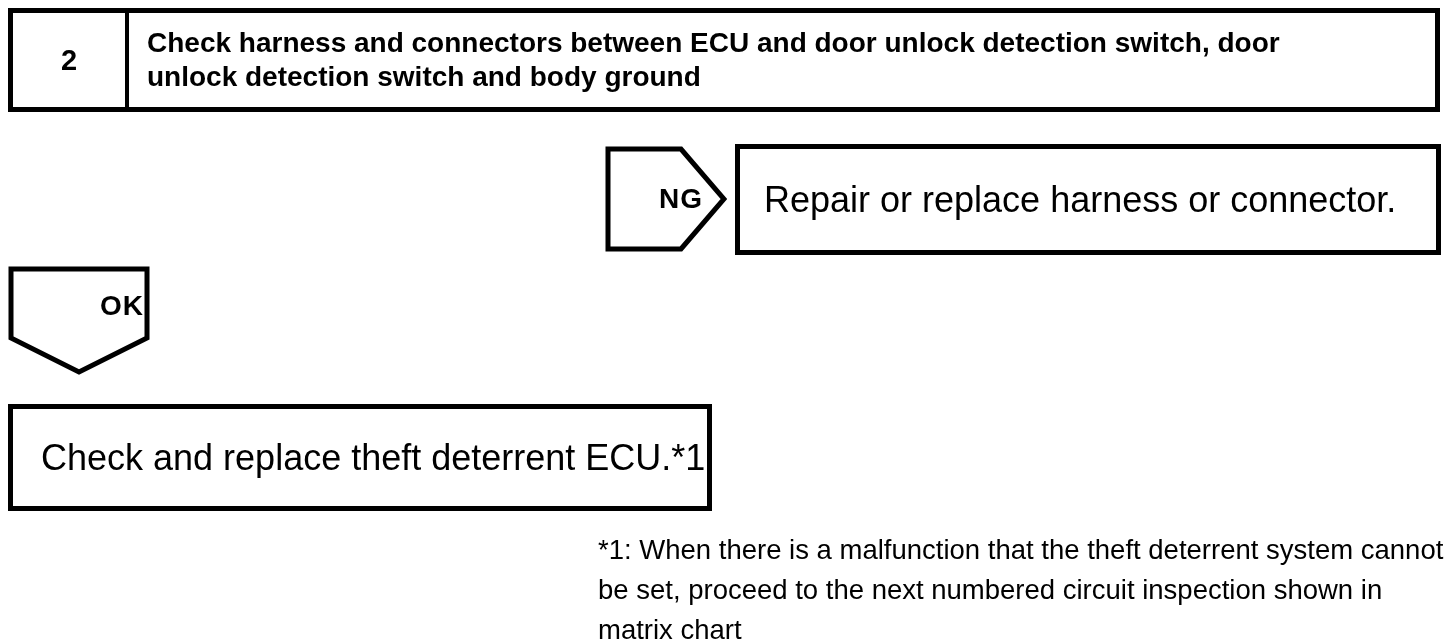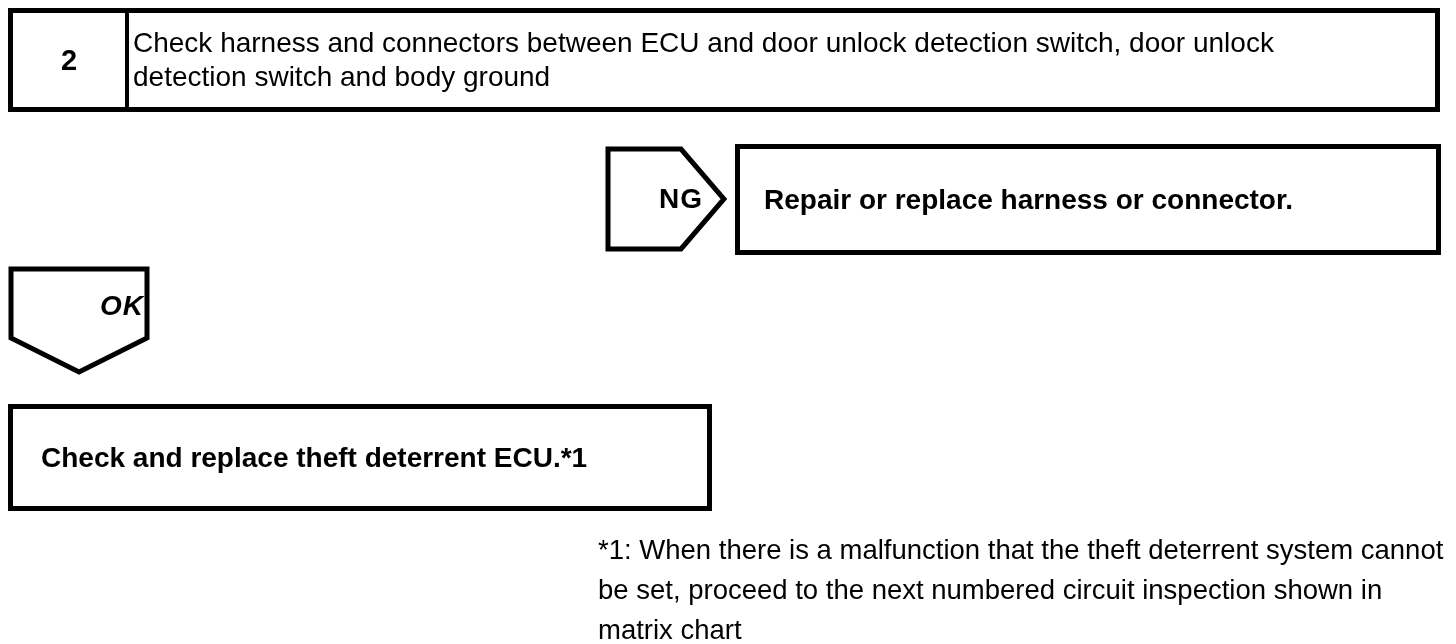--- a/index.html
+++ b/index.html
@@ -37,22 +37,22 @@
     display: flex;
     align-items: center;
     justify-content: center;
     font-weight: bold;
     font-size: 29px;
   }
   .step-text {
     flex: 1;
     display: flex;
     align-items: center;
-    padding-left: 4px;
-    font-weight: normal;
+    padding-left: 18px;
+    font-weight: bold;
     font-size: 28px;
     line-height: 1.2;
   }
   .step-text > span {
     display: block;
     max-width: 1210px;
   }
 
   
   .shape {
@@ -93,33 +93,32 @@
     height: 110px;
   }
   .ok-shape .shape-label {
     left: 0;
     top: 0;
     width: 172px;
     height: 80px;
     display: flex;
     align-items: center;
     justify-content: center;
-    font-style: italic;
   }
 
   
   .action-box {
     position: absolute;
     border: 5px solid #000;
     box-sizing: border-box;
     background: #fff;
     display: flex;
     align-items: center;
-    font-weight: bold;
-    font-size: 28px;
+    font-weight: normal;
+    font-size: 36px;
   }
   .ng-box {
     left: 735px;
     top: 144px;
     width: 706px;
     height: 111px;
     padding-left: 24px;
   }
   .ok-box {
     left: 8px;

